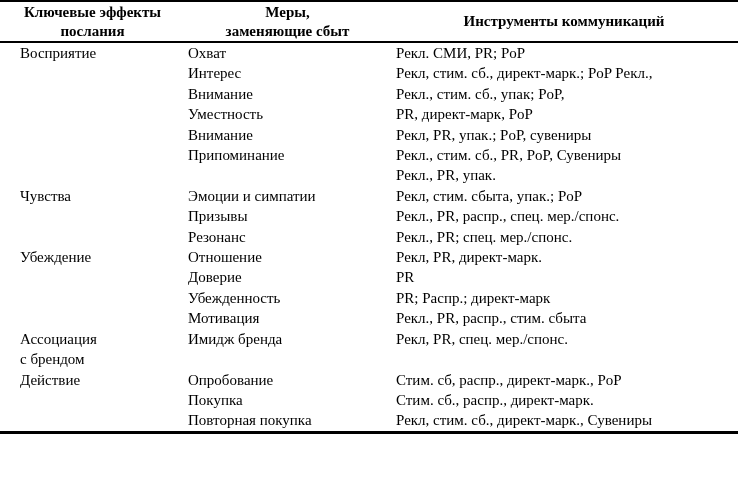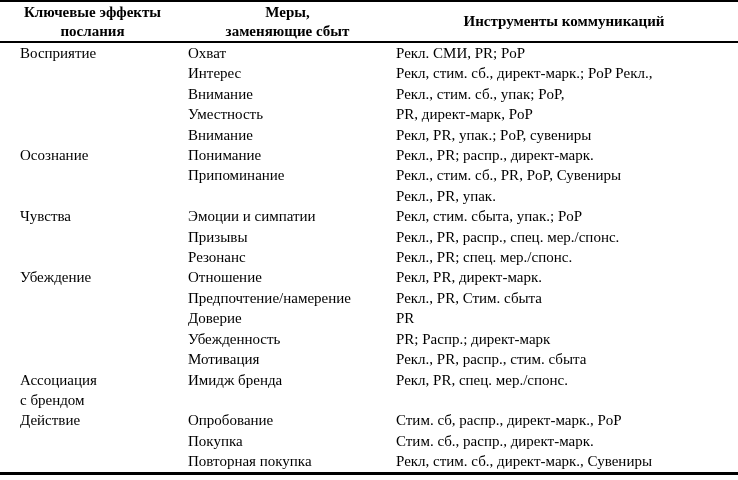--- a/index.html
+++ b/index.html
@@ -96,25 +96,20 @@
           <td class="c1"></td>
           <td class="c2">Уместность</td>
           <td class="c3">PR, директ-марк, PoP</td>
         </tr>
         <tr>
           <td class="c1"></td>
           <td class="c2">Внимание</td>
           <td class="c3">Рекл, PR, упак.; PoP, сувениры</td>
         </tr>
         <tr>
-          <td class="c1">Осознание</td>
-          <td class="c2">Понимание</td>
-          <td class="c3">Рекл., PR; распр., директ-марк.</td>
-        </tr>
-        <tr>
           <td class="c1"></td>
           <td class="c2">Припоминание</td>
           <td class="c3">Рекл., стим. сб., PR, PoP, Сувениры</td>
         </tr>
         <tr>
           <td class="c1"></td>
           <td class="c2"></td>
           <td class="c3">Рекл., PR, упак.</td>
         </tr>
         <tr>
@@ -129,25 +124,20 @@
         </tr>
         <tr>
           <td class="c1"></td>
           <td class="c2">Резонанс</td>
           <td class="c3">Рекл., PR; спец. мер./спонс.</td>
         </tr>
         <tr>
           <td class="c1">Убеждение</td>
           <td class="c2">Отношение</td>
           <td class="c3">Рекл, PR, директ-марк.</td>
-        </tr>
-        <tr>
-          <td class="c1"></td>
-          <td class="c2">Предпочтение/намерение</td>
-          <td class="c3">Рекл., PR, Стим. сбыта</td>
         </tr>
         <tr>
           <td class="c1"></td>
           <td class="c2">Доверие</td>
           <td class="c3">PR</td>
         </tr>
         <tr>
           <td class="c1"></td>
           <td class="c2">Убежденность</td>
           <td class="c3">PR; Распр.; директ-марк</td>

